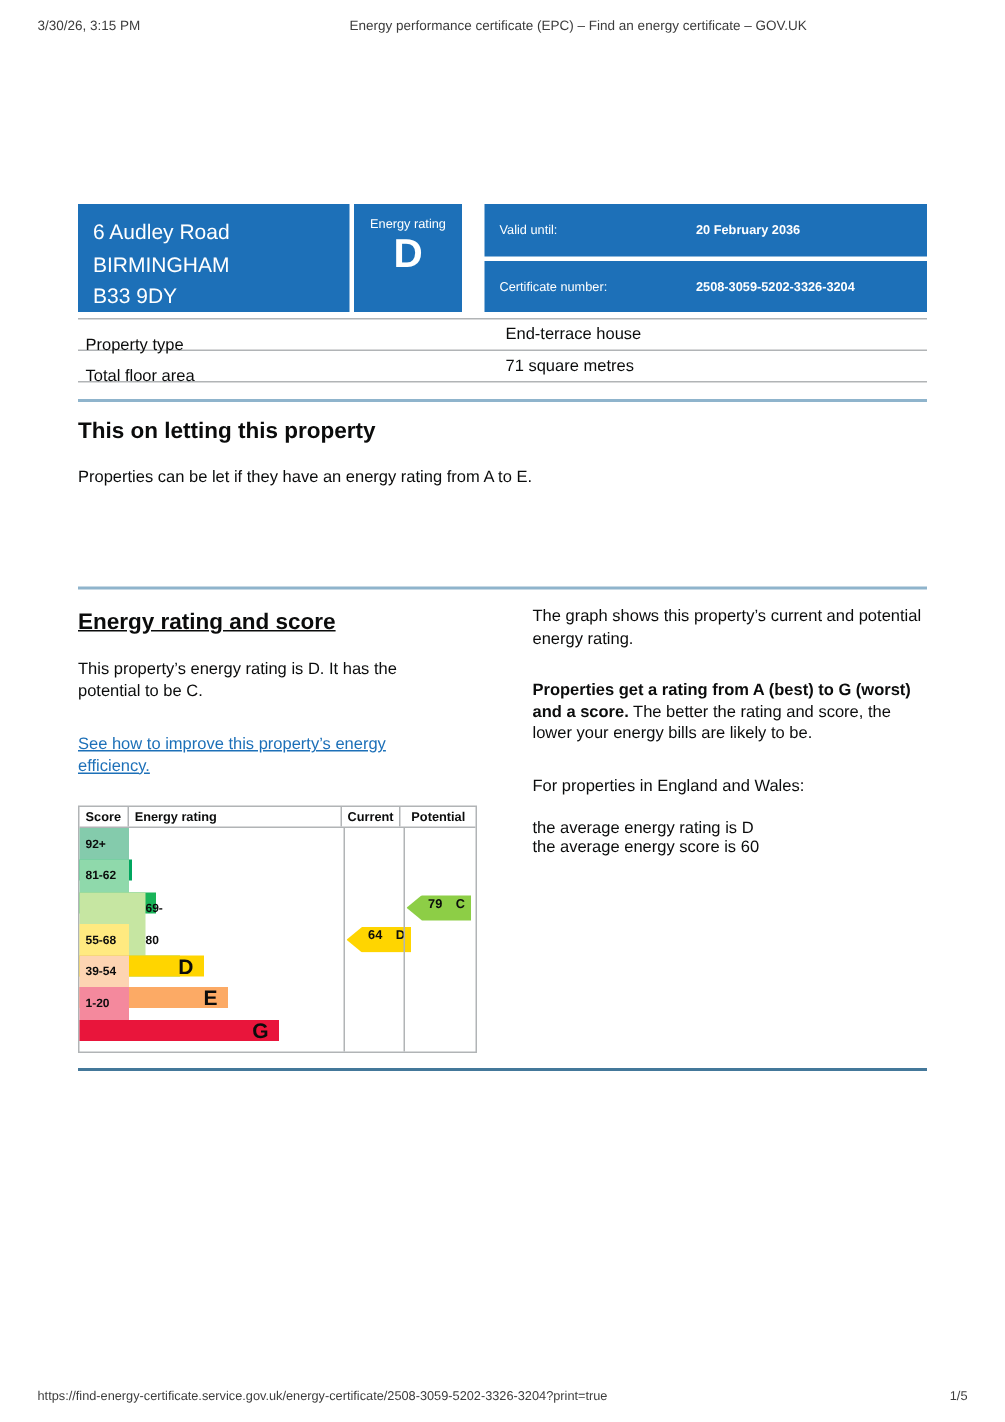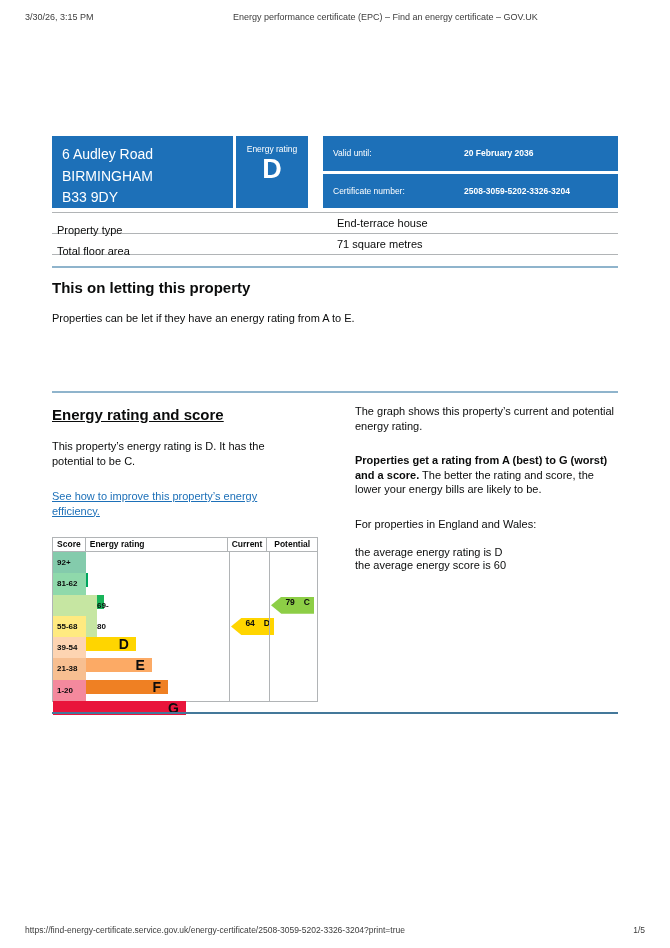--- a/index.html
+++ b/index.html
@@ -179,28 +179,20 @@
           </div>
           <div class="band-row">
             <div class="band-score" style="background: rgb(253, 212, 178);">39-54</div>
             <div class="band-bar-cell">
               <div class="band-bar" style="width: 69.2%; background: rgb(252, 170, 101);">
                 <span class="band-letter">E</span>
               </div>
             </div>
           </div>
           <div class="band-row">
-            <div class="band-score" style="background: rgb(247, 191, 145);">21-38</div>
-            <div class="band-bar-cell">
-              <div class="band-bar" style="width: 80.4%; background: rgb(239, 128, 35);">
-                <span class="band-letter">F</span>
-              </div>
-            </div>
-          </div>
-          <div class="band-row">
             <div class="band-score" style="background: rgb(244, 137, 157);">1-20</div>
             <div class="band-bar-cell">
               <div class="band-bar" style="width: 93%; background: rgb(233, 21, 59);">
                 <span class="band-letter">G</span>
               </div>
             </div>
           </div>
         </div>
       <div class="epc-col current">
         <div class="arrow" id="current-arrow" style="top: 66px; background: rgb(255, 213, 0);">

